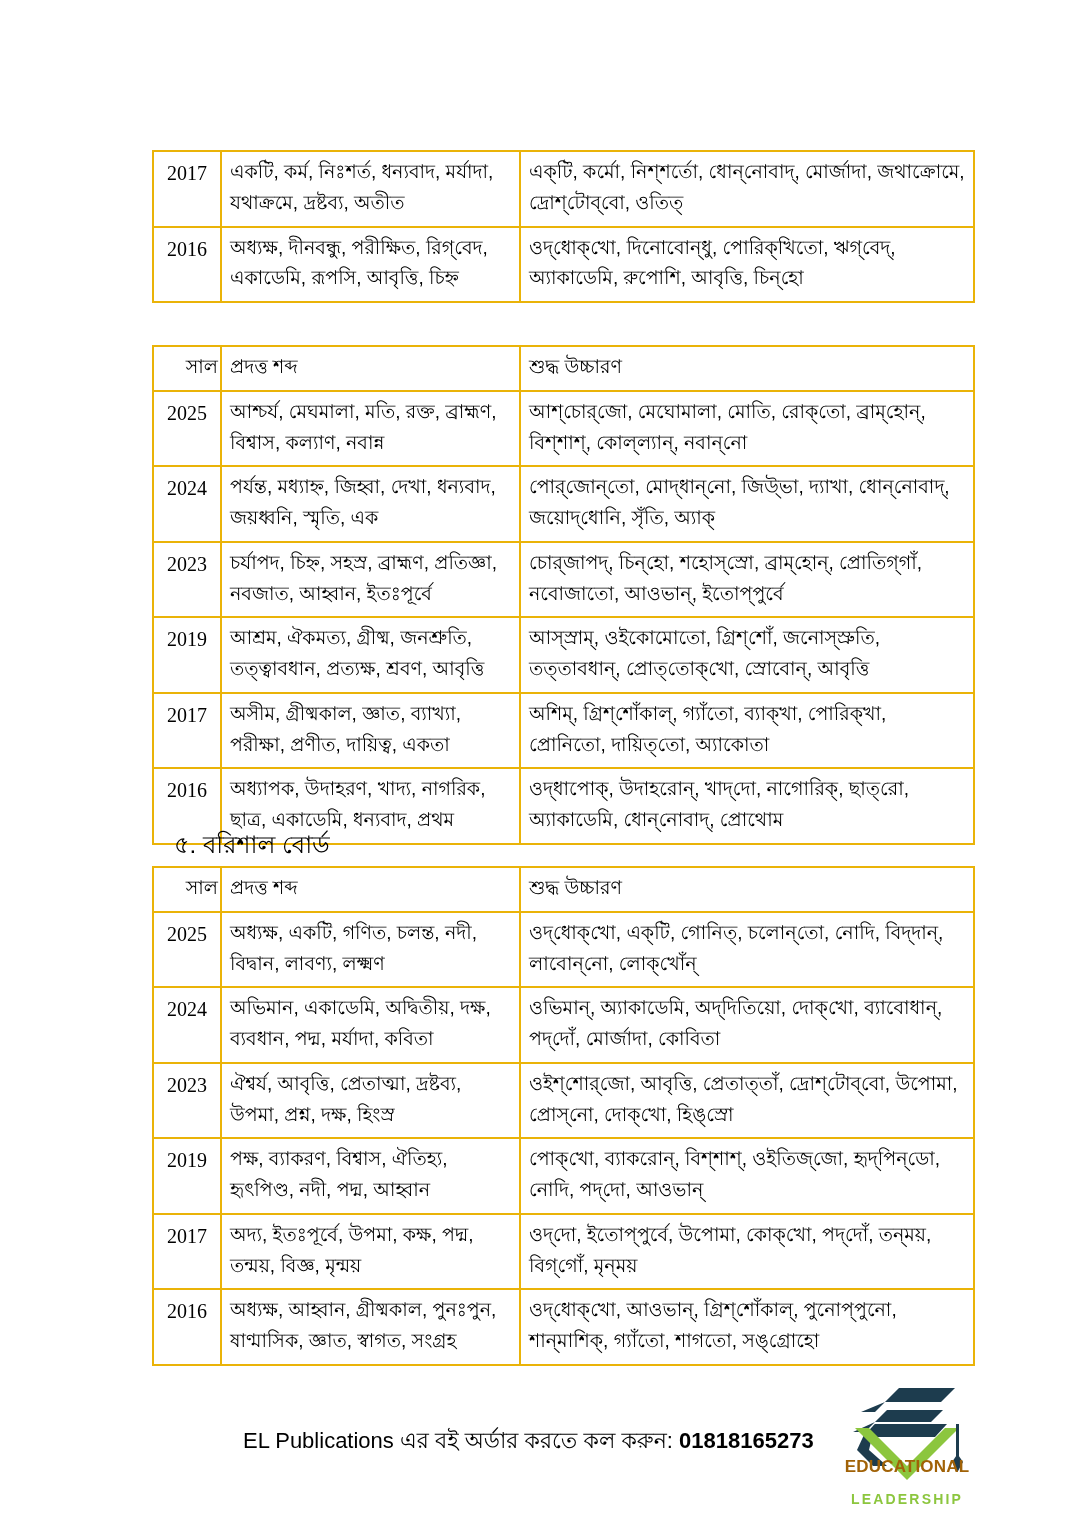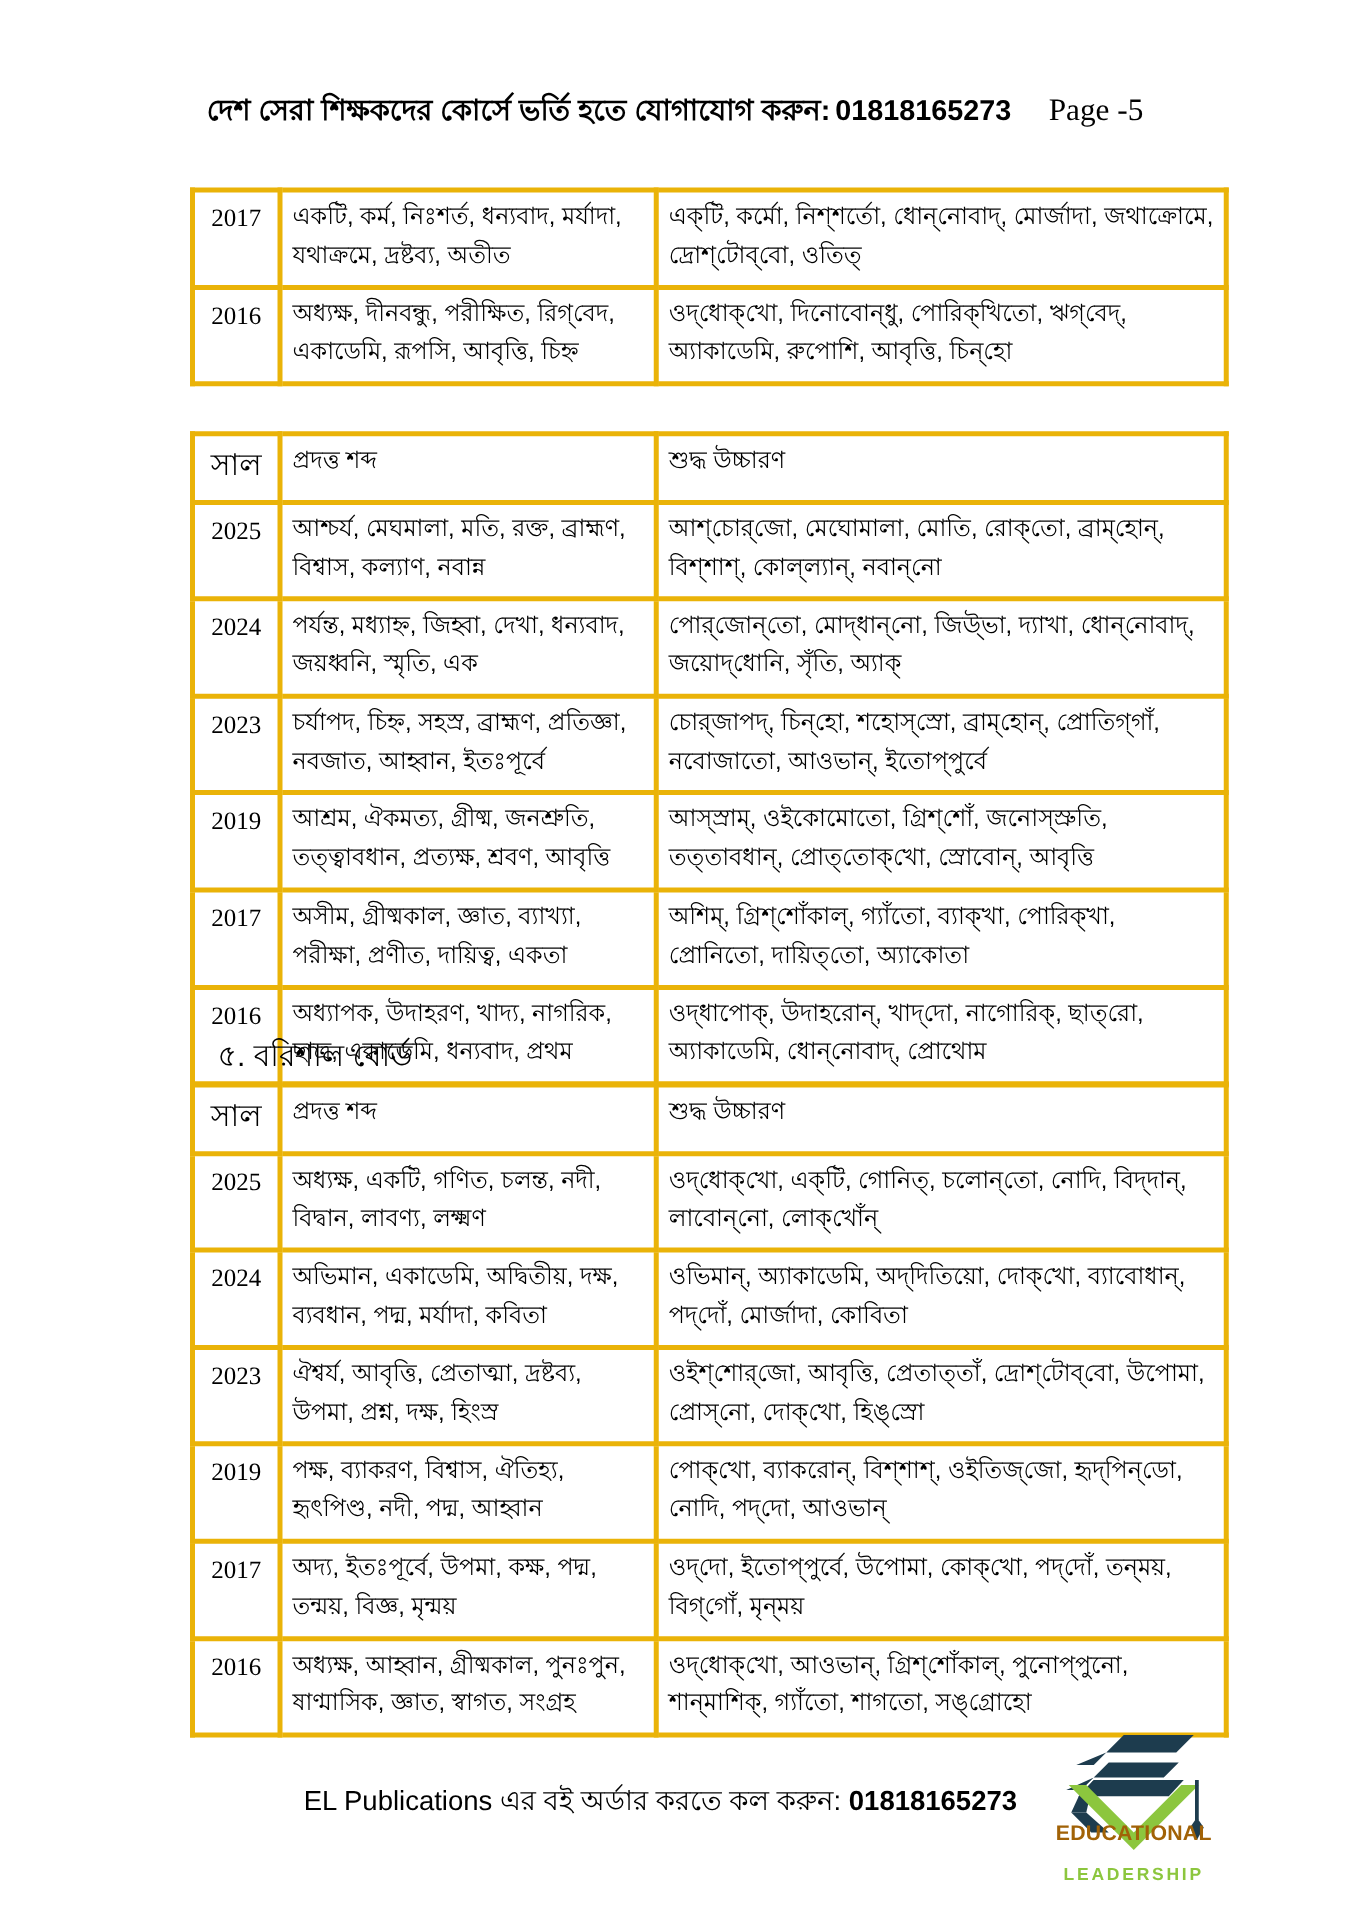--- a/index.html
+++ b/index.html
@@ -51,21 +51,21 @@
 
   
   .tbl {
     position: absolute;
     left: 152px;
     width: 781px;
     border-collapse: collapse;
     table-layout: fixed;
   }
   .tbl td, .tbl th {
-    border: 4px solid #eab308;
+    border: 2px solid #eab308;
     vertical-align: top;
     padding: 5px 8px 7px 8px;
     font-family: "Liberation Sans", sans-serif;
     font-size: 19px;
     line-height: 1.62;
     text-align: left;
     font-weight: normal;
   }
   .tbl td.year, .tbl th.year {
     width: 62px;
@@ -76,22 +76,22 @@
     padding-right: 2px;
   }
   .tbl td.given, .tbl th.given {
     width: 281px;
   }
   .tbl td.pron, .tbl th.pron {
     width: 436px;
   }
   .tbl th.year {
     font-family: "Liberation Sans", sans-serif;
-    font-size: 24px;
-    text-align: center;
+    font-size: 19px;
+    text-align: right;
   }
 
   
   #table-3 { top: 150px; }
   
   .sec-heading {
     position: absolute;
     left: 148px;
     font-family: "Liberation Sans", sans-serif;
     font-size: 24px;
@@ -152,25 +152,20 @@
     font-size: 14px;
     color: #8cc63e;
     letter-spacing: 2.2px;
   }
 </style>
 </head>
 <body>
 
 <div class="page">
 
-  <div class="page-header">
-    <span class="header-bn">দেশ সেরা শিক্ষকদের কোর্সে ভর্তি হতে যোগাযোগ করুন:</span>
-    <span class="header-phone">01818165273</span>
-    <span class="header-page">Page -5</span>
-  </div>
 
   <table class="tbl" id="table-3">
     <tbody>
       <tr>
         <td class="year">2017</td>
         <td class="given">একটি, কর্ম, নিঃশর্ত, ধন্যবাদ, মর্যাদা, যথাক্রমে, দ্রষ্টব্য, অতীত</td>
         <td class="pron">এক্‌টি, কর্মো, নিশ্‌শর্তো, ধোন্‌নোবাদ্‌, মোর্জাদা, জথাক্রোমে, দ্রোশ্‌টোব্‌বো, ওতিত্‌</td>
       </tr>
       <tr>
         <td class="year">2016</td>

